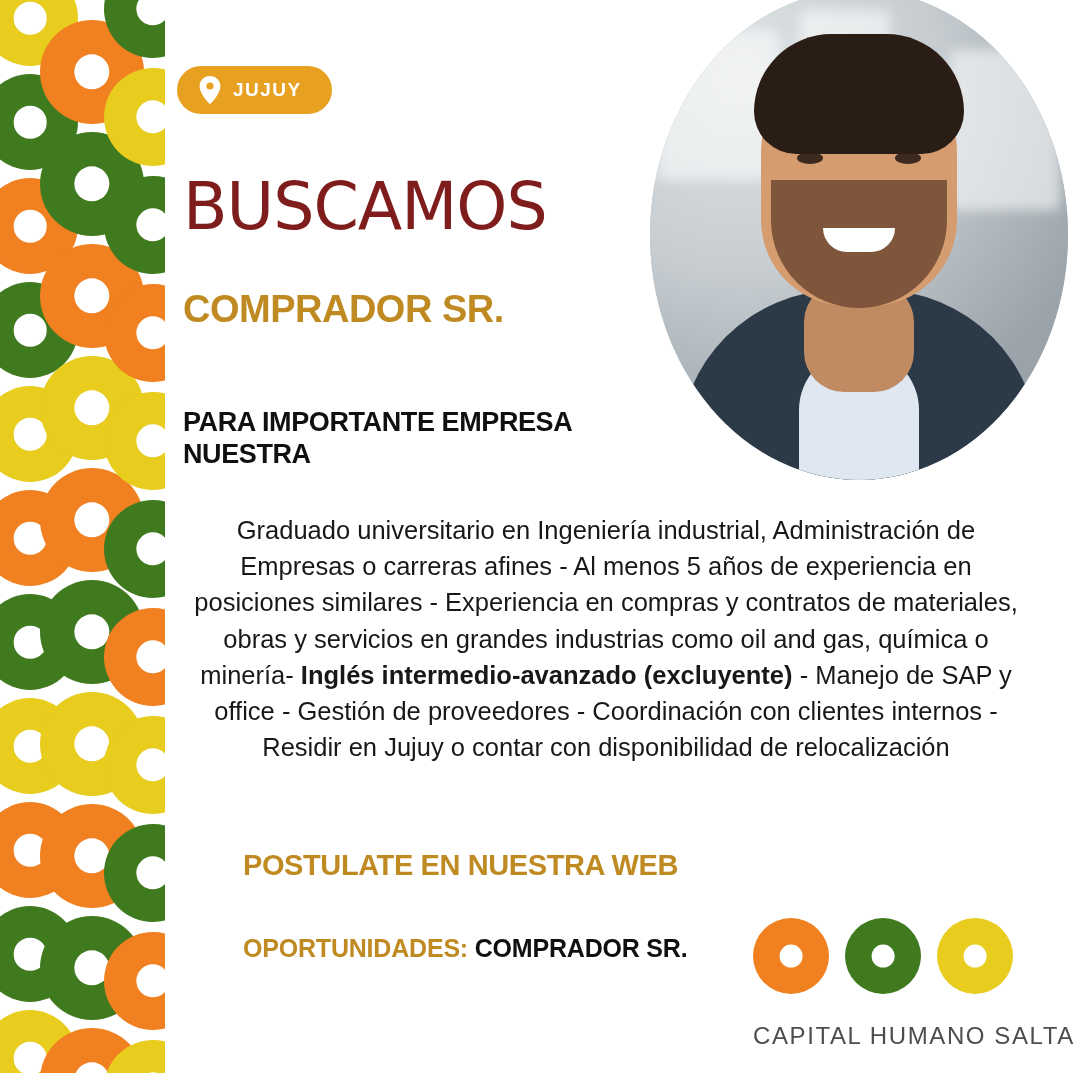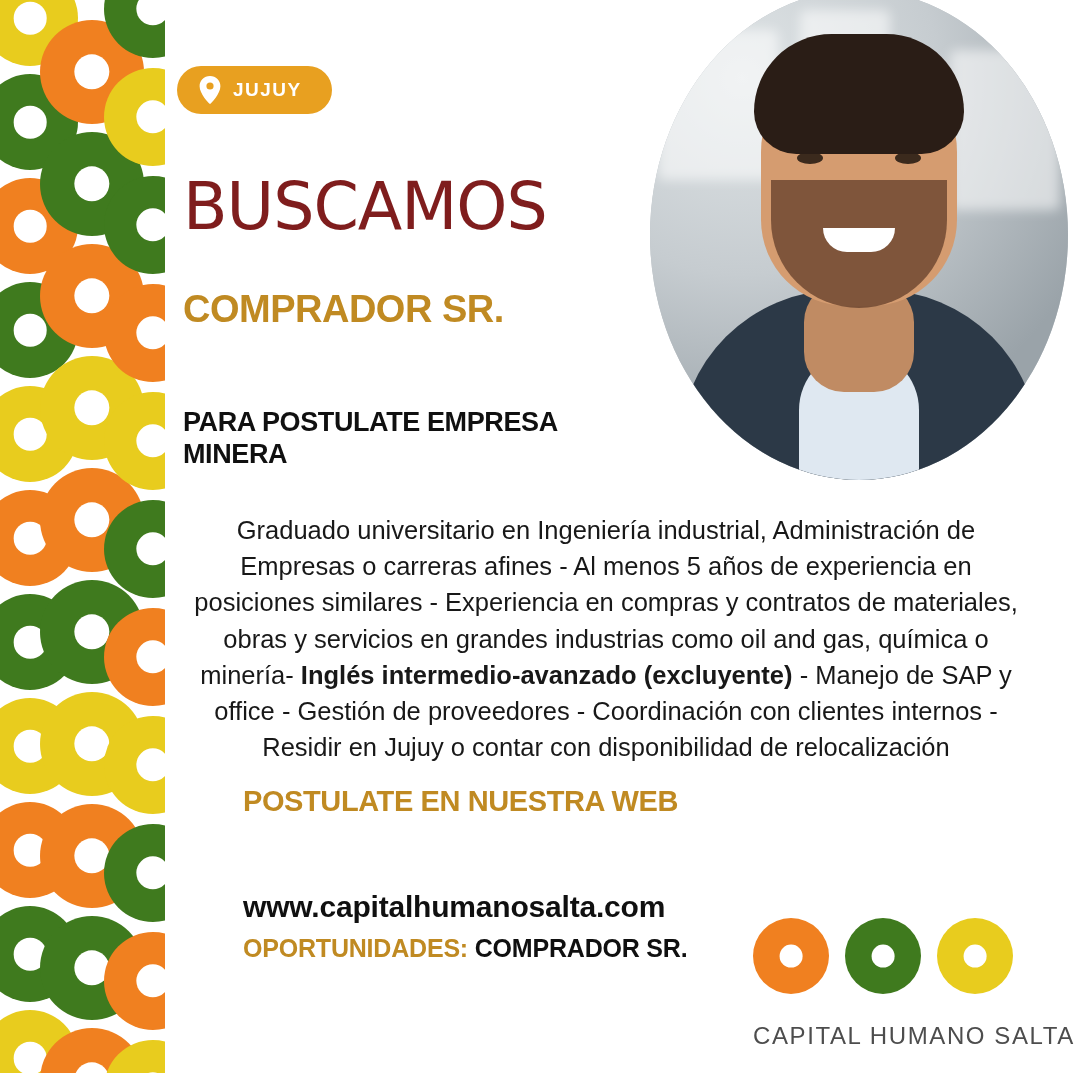--- a/index.html
+++ b/index.html
@@ -116,21 +116,21 @@
     font-size: 25.5px;
     line-height: 1.42;
     color: #181818;
   }
   .requirements b { font-weight: bold; }
 
   
   .cta-title {
     position: absolute;
     left: 78px;
-    top: 785px;
+    top: 849px;
     font-size: 29px;
     font-weight: bold;
     color: #c08a22;
     letter-spacing: -0.4px;
   }
   .web-url {
     position: absolute;
     left: 78px;
     top: 890px;
     font-size: 30px;
@@ -335,28 +335,27 @@
         <circle cx="11" cy="10" r="3.6" fill="#e8a020"></circle>
       </svg>
     </span>
     <span class="location-label">JUJUY</span>
   </div>
 
   <div class="headline">BUSCAMOS</div>
 
   <div class="role">COMPRADOR SR.</div>
 
-  <div class="subrole">PARA POSTULATE EMPRESA MINERA</div>
+  <div class="subrole">PARA IMPORTANTE EMPRESA NUESTRA</div>
 
   <div class="requirements">
     <span>Graduado universitario en Ingeniería industrial, Administración de Empresas o carreras afines - Al menos 5 años de experiencia en posiciones similares - Experiencia en compras y contratos de materiales, obras y servicios en grandes industrias como oil and gas, química o minería- </span><b>Inglés intermedio-avanzado (excluyente)</b><span> - Manejo de SAP y office - Gestión de proveedores - Coordinación con clientes internos - Residir en Jujuy o contar con disponibilidad de relocalización</span>
   </div>
 
   <div class="cta-title">POSTULATE EN NUESTRA WEB</div>
-  <div class="web-url">www.capitalhumanosalta.com</div>
   <div class="opportunity-line">
     <span class="opportunity-label">OPORTUNIDADES:</span>
     <span class="opportunity-value">COMPRADOR SR.</span>
   </div>
 
   <div class="photo">
     <div class="bg"></div>
     <div class="blur-win" style="left:8px;  top:40px;  width:120px; height:150px;"></div>
     <div class="blur-win" style="left:150px; top:20px;  width:90px;  height:120px;"></div>
     <div class="blur-win" style="left:300px; top:60px;  width:110px; height:160px;"></div>

